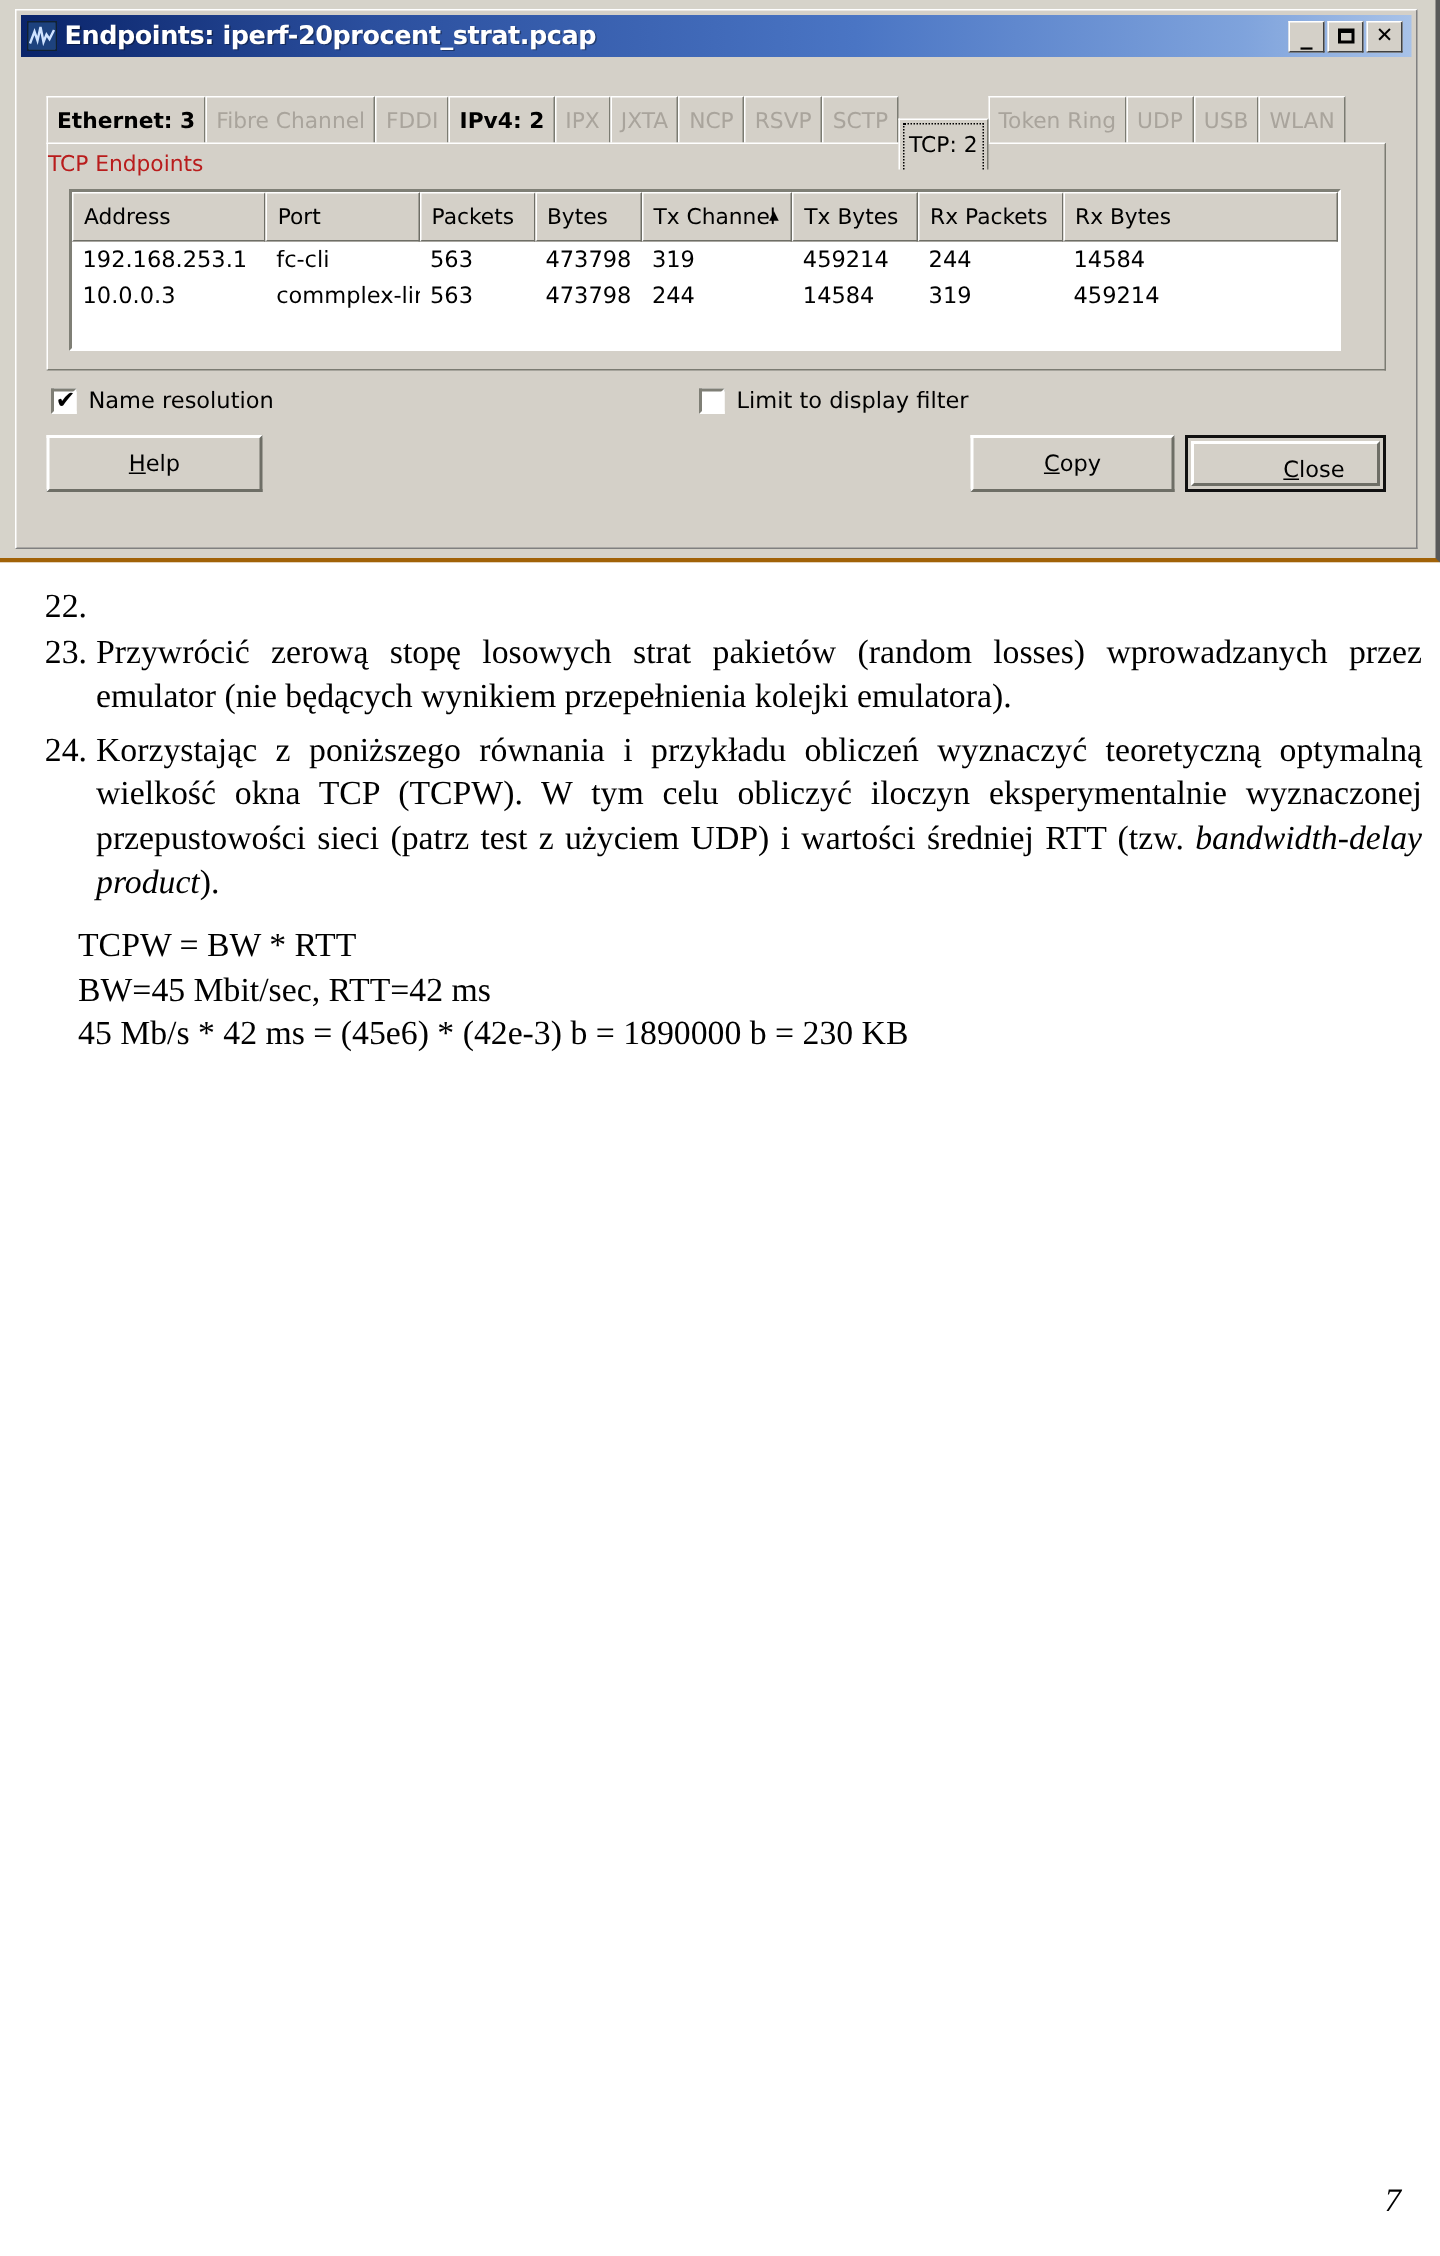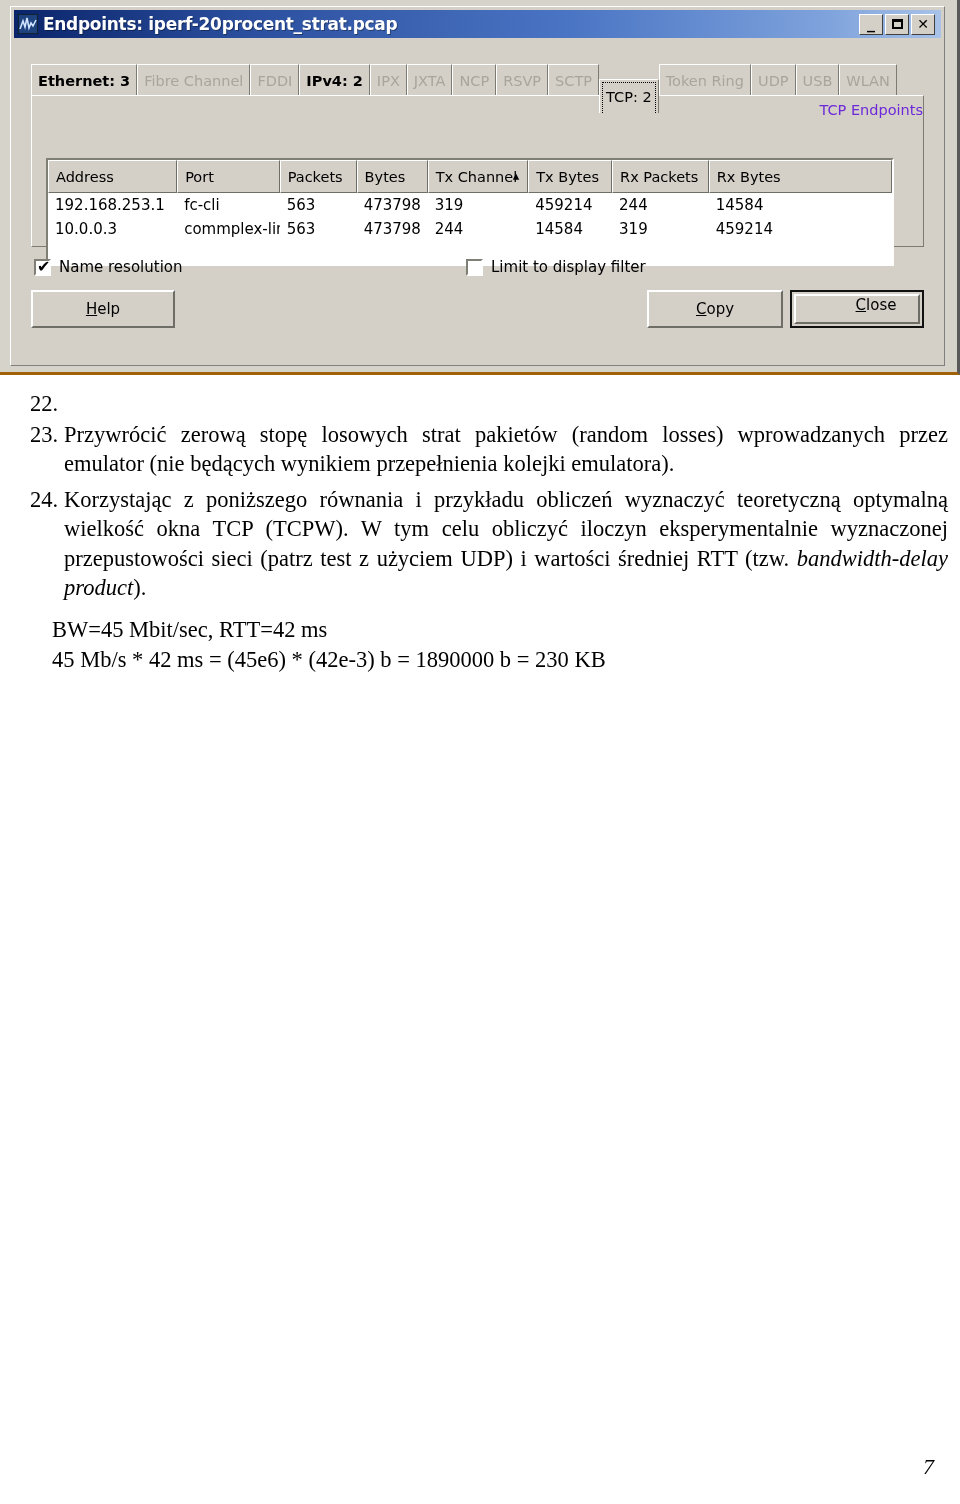--- a/index.html
+++ b/index.html
@@ -122,36 +122,35 @@
   
   .tabpage {
     position:absolute; left:17px; top:55px;
     width:893px; height:152px;
     background:#d4d0c8;
     border:1px solid #ffffff;
     border-right-color:#7b7b72;
     border-bottom-color:#7b7b72;
   }
   .page-caption {
-    text-align:right;
+    text-align:left;
     font-family:"DejaVu Sans", sans-serif;
     font-size:14.5px;
-    color:#6d28d9;
+    color:#b91c1c;
     padding-top:6px;
   }
 
   
   .listwrap {
     position:absolute; left:14px; top:30px;
     width:848px; height:108px;
     background:#ffffff;
     border:2px solid #7f7f76;
     border-right-color:#ffffff;
     border-bottom-color:#ffffff;
-    margin-top:32px;
   }
   .hdr-row { display:flex; height:33px; background:#d4d0c8; }
   .hdr-cell {
     background:#d4d0c8;
     border:1px solid #ffffff;
     border-right-color:#6e6e66;
     border-bottom-color:#6e6e66;
     display:flex; align-items:center;
     padding-left:7px;
     font-family:"DejaVu Sans", sans-serif;
@@ -227,21 +226,21 @@
   .btn .u { text-decoration:underline; }
   .btn.default {
     border:2px solid #111111;
   }
   .btn.default .inner {
     position:absolute; inset:2px;
     background:#d4d0c8;
     border:2px solid #ffffff;
     border-right-color:#6e6e66;
     border-bottom-color:#6e6e66;
-    display:flex; align-items:flex-start; justify-content:center;padding-left:38px;
+    display:flex; align-items:flex-end; justify-content:center;padding-left:38px;
   }
   #btn-help  { left:17px;  width:144px; }
   #btn-copy  { left:633px; width:136px; }
   #btn-close { left:776px; width:134px; }
 
   
   #doc {
     position:absolute; left:0; top:375px;
     width:960px; height:1129px;
     background:#ffffff;
@@ -460,18 +459,19 @@
   <div class="ol-item" id="item23">
     <span class="num">23.</span>
     <span>Przywrócić zerową stopę losowych strat pakietów (random losses) wprowadzanych przez emulator (nie będących wynikiem przepełnienia kolejki emulatora).</span>
   </div>
 
   <div class="ol-item" id="item24">
     <span class="num">24.</span><span>Korzystając z poniższego równania i przykładu obliczeń wyznaczyć teoretyczną optymalną wielkość okna TCP (TCPW). W tym celu obliczyć iloczyn eksperymentalnie wyznaczonej przepustowości sieci (patrz test z użyciem UDP) i wartości średniej RTT (tzw. </span><span class="it">bandwidth-delay product</span><span>).</span>
   </div>
 
   <div id="formula">
+    <div>TCPW = BW * RTT</div>
     <div>BW=45 Mbit/sec, RTT=42 ms</div>
     <div>45 Mb/s * 42 ms = (45e6) * (42e-3) b = 1890000 b = 230 KB</div>
   </div>
 
   <div id="pagenum">7</div>
 </div>
 
 </body></html>

